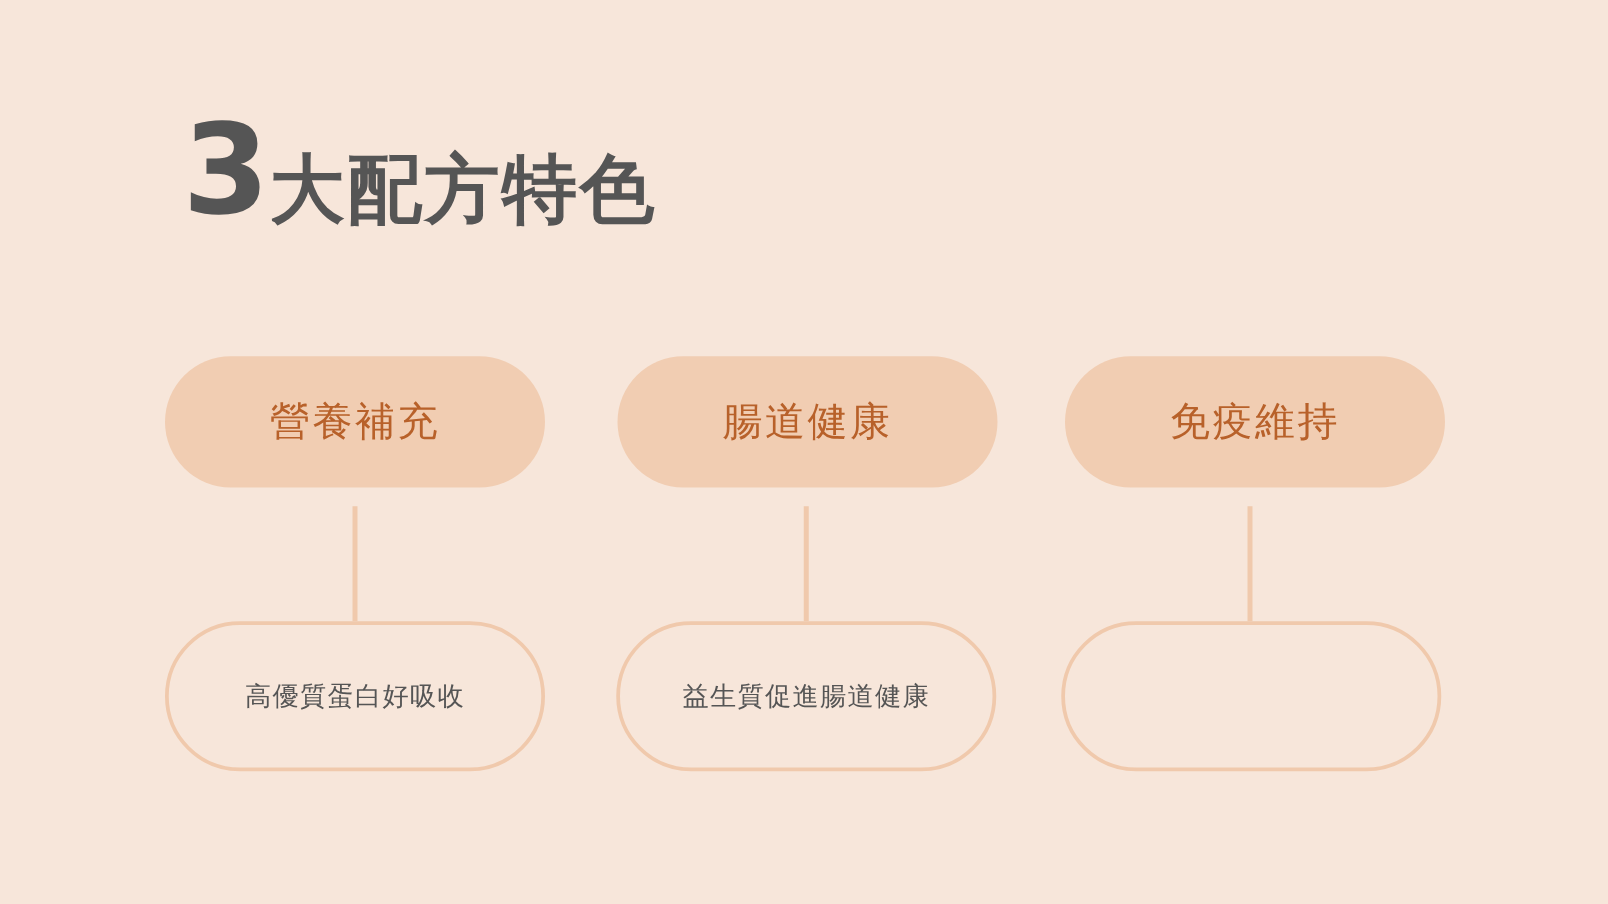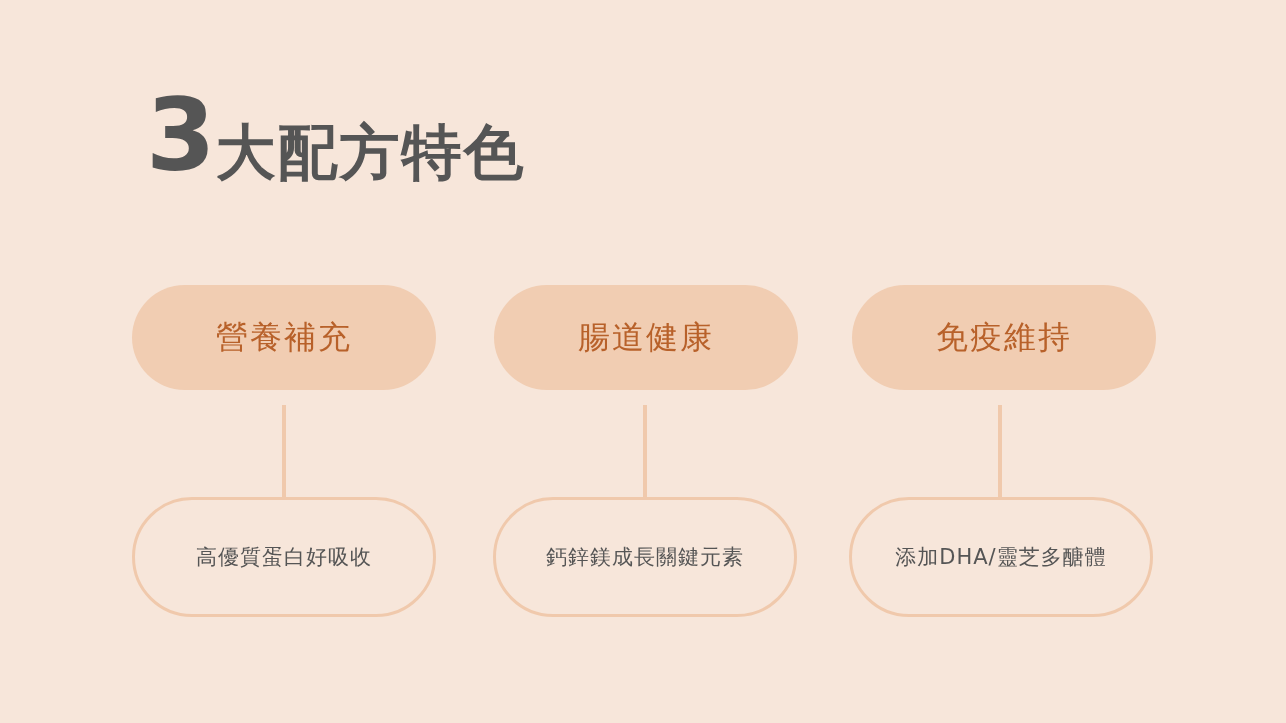--- a/index.html
+++ b/index.html
@@ -63,22 +63,21 @@
 <div class="connector" style="left:282px;"></div>
 <div class="pill-bottom" style="left:132px;">
   <span>高優質蛋白好吸收</span>
 </div>
 
 <div class="pill-top" style="left:494px;">
   <span>腸道健康</span>
 </div>
 <div class="connector" style="left:643px;"></div>
 <div class="pill-bottom" style="left:493px;">
-  <span>鈣鋅鎂成長關鍵元素</span>
+  <span>益生質促進腸道健康</span>
 </div>
 
 <div class="pill-top" style="left:852px;text-align:right;">
   <span>免疫維持</span>
 </div>
 <div class="connector" style="left:998px;"></div>
 <div class="pill-bottom" style="left:849px;">
-  <span>添加DHA/靈芝多醣體</span>
 </div>
 
 </body></html>

